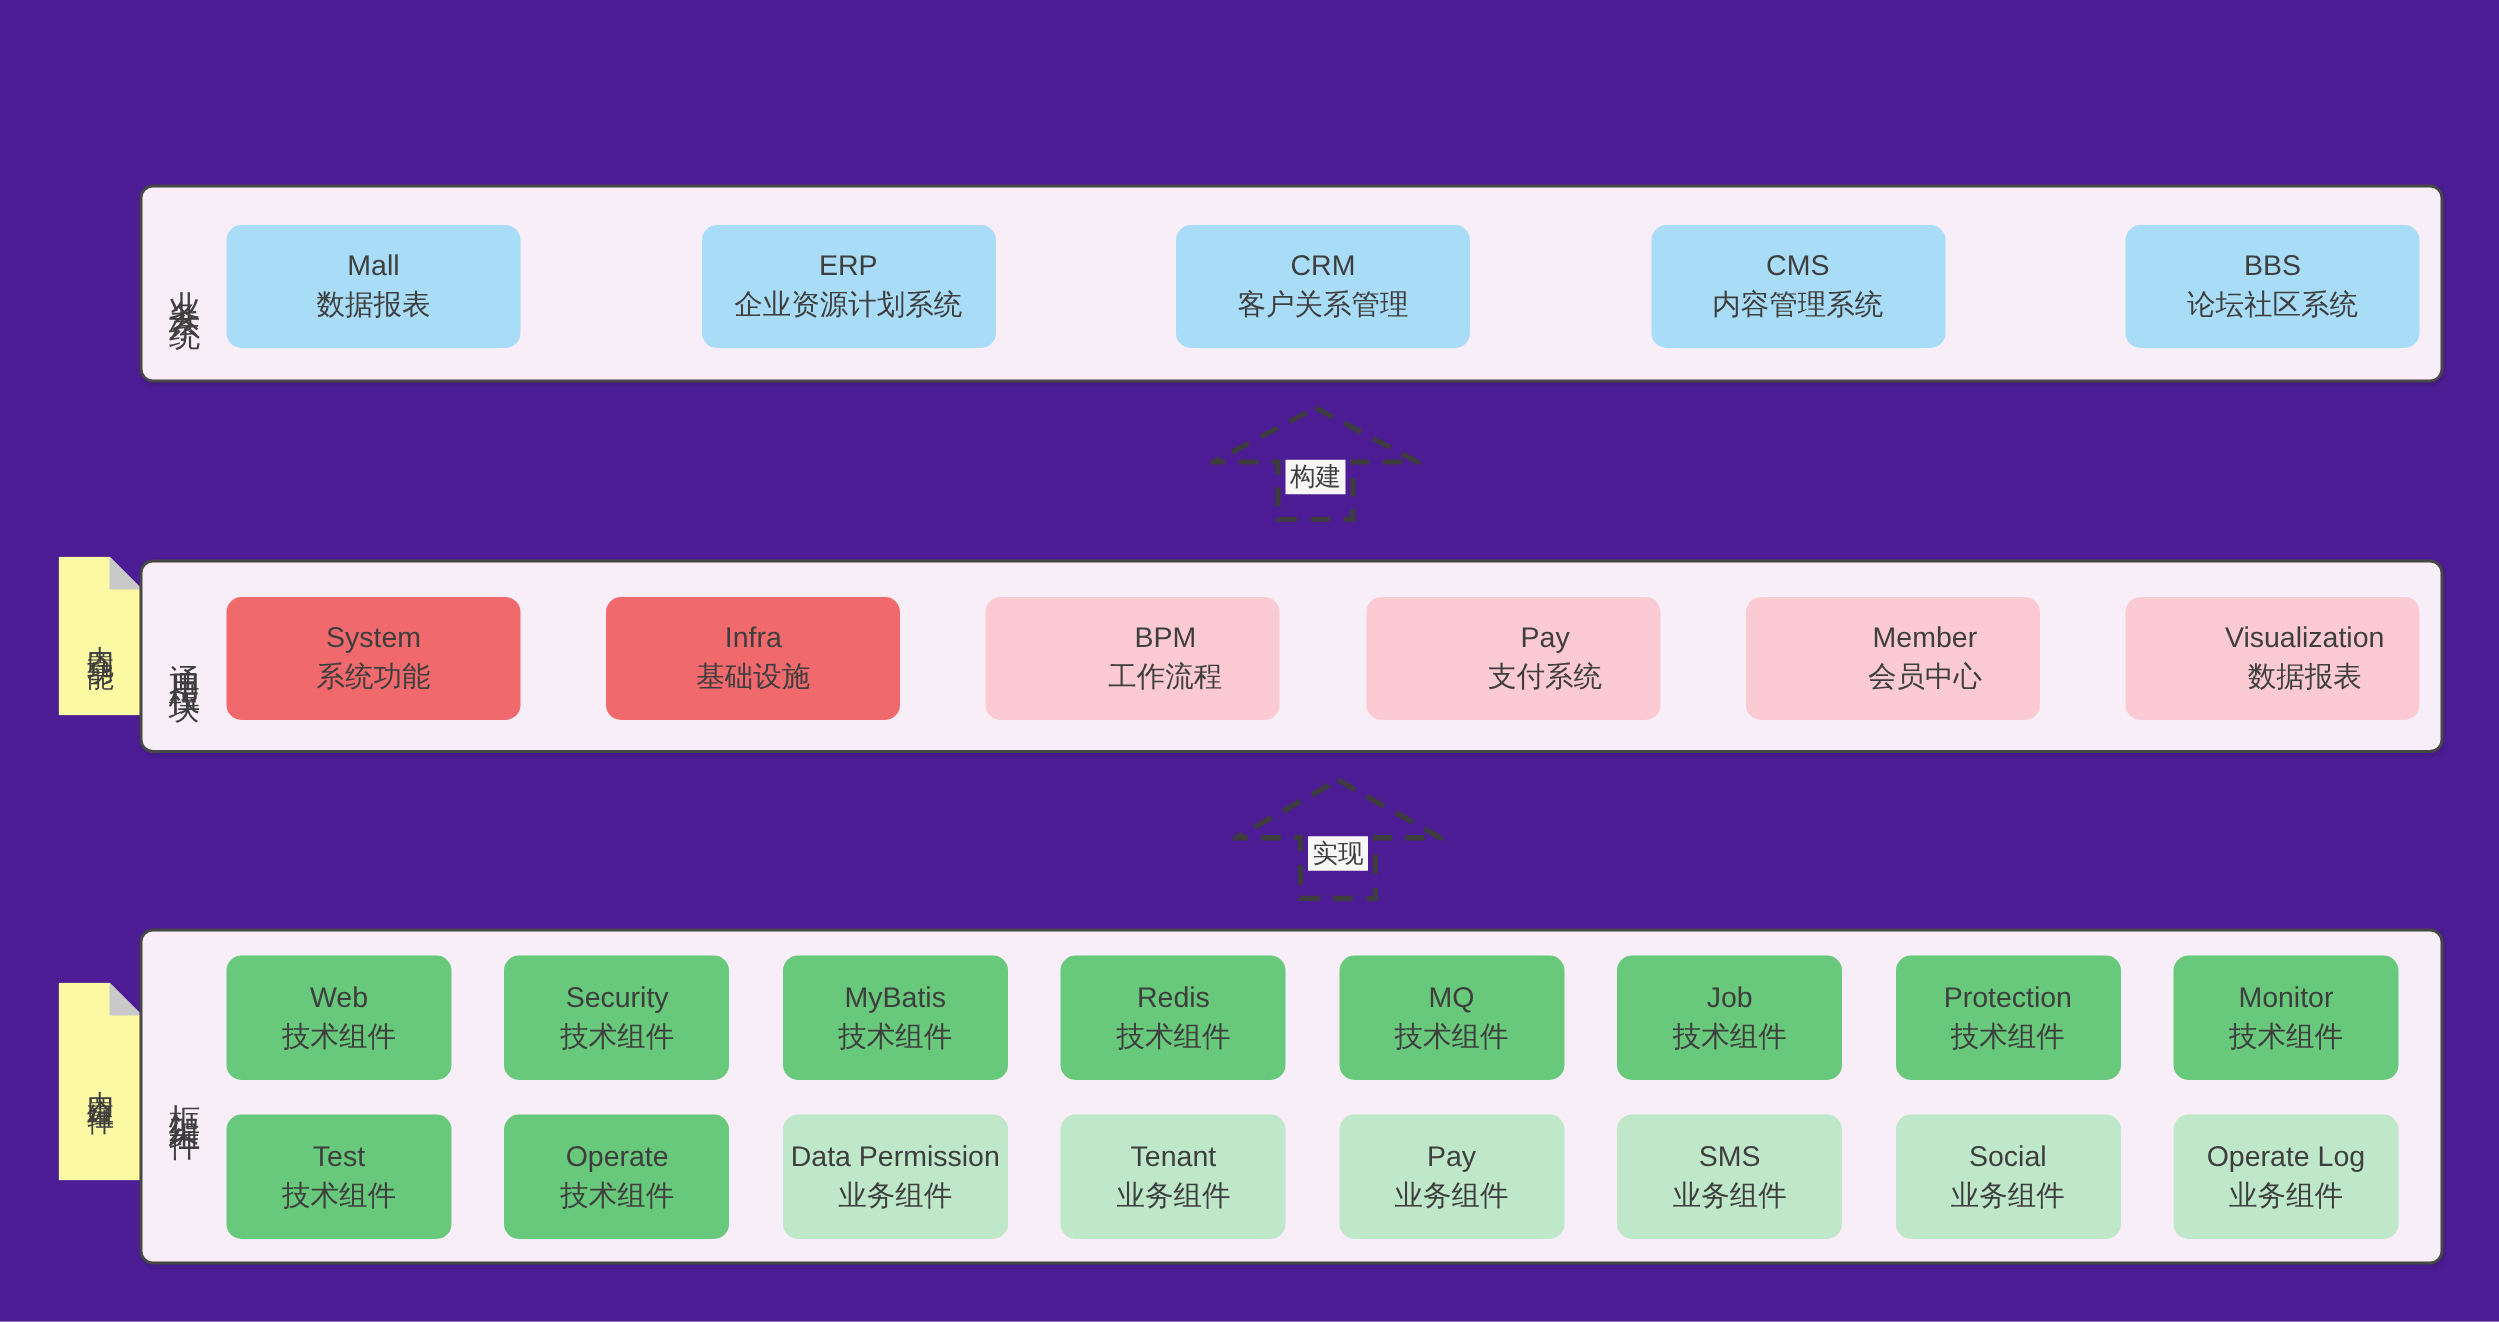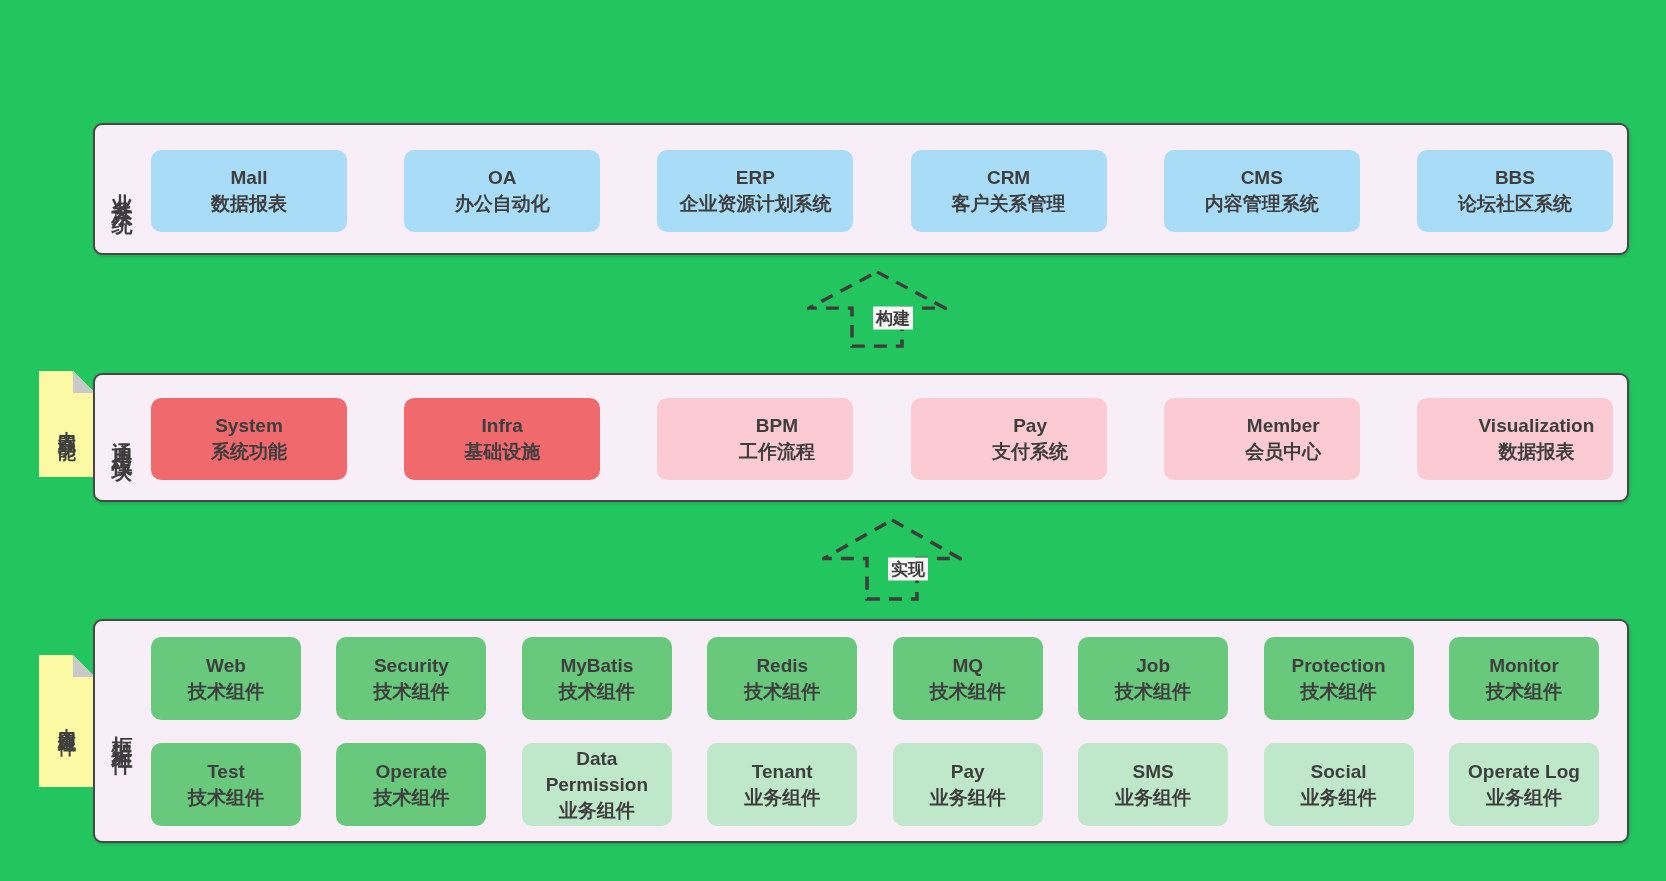--- a/index.html
+++ b/index.html
@@ -1,17 +1,17 @@
 <!DOCTYPE html>
 <html><head>
 <meta charset="utf-8">
 <style>
   html,body{margin:0;padding:0;}
   body{background:#f7f7f7;font-family:"Liberation Sans","DejaVu Sans",sans-serif;color:#3e3e3e;}
-  .canvas{position:relative;width:1666px;height:881px;background:#22c55e;overflow:hidden;font-weight:bold;}
+  .canvas{position:relative;width:1666px;height:881px;background:#4c1d95;overflow:hidden;}
 
   
   .layer{
     position:absolute;left:93px;width:1536px;
     background:#f8eef7;border:2px solid #474747;border-radius:9px;
     box-sizing:border-box;z-index:2;
     box-shadow:1px 2px 3px rgba(0,0,0,0.12);
   }
   .layer-1{top:123px;height:132px;}
   .layer-2{top:373px;height:129px;}
@@ -62,21 +62,21 @@
     font-size:18px;letter-spacing:4px;color:#3e3e3e;white-space:nowrap;
   }
 
   
   .arrow{position:absolute;z-index:0;}
   .arrow-1{left:807px;top:270px;width:140px;height:78px;}
   .arrow-2{left:822px;top:518px;width:140px;height:83px;}
   .arrow svg{width:100%;height:100%;display:block;}
   .albl{
     position:absolute;left:50%;top:62%;transform:translate(-50%,-50%);
-    background:#f7f7f7;padding:0 3px;font-size:17px;color:#3e3e3e;white-space:nowrap;margin-left:16px;
+    background:#f7f7f7;padding:0 3px;font-size:17px;color:#3e3e3e;white-space:nowrap;
   }
 </style>
 </head>
 <body>
 
 <div class="canvas">
 
   <div class="tab tab-1">
     <span class="fold"></span>
     <span class="tlabel">内置功能</span>
@@ -85,24 +85,20 @@
     <span class="fold"></span>
     <span class="tlabel">内置组件</span>
   </div>
 
   <section class="layer layer-1">
     <div class="vlabel">业务系统</div>
     <div class="boxes">
       <div class="node blue">
         <span class="nm">Mall</span>
         <span class="ds">数据报表</span>
-      </div>
-      <div class="node blue">
-        <span class="nm">OA</span>
-        <span class="ds">办公自动化</span>
       </div>
       <div class="node blue">
         <span class="nm">ERP</span>
         <span class="ds">企业资源计划系统</span>
       </div>
       <div class="node blue">
         <span class="nm">CRM</span>
         <span class="ds">客户关系管理</span>
       </div>
       <div class="node blue">

